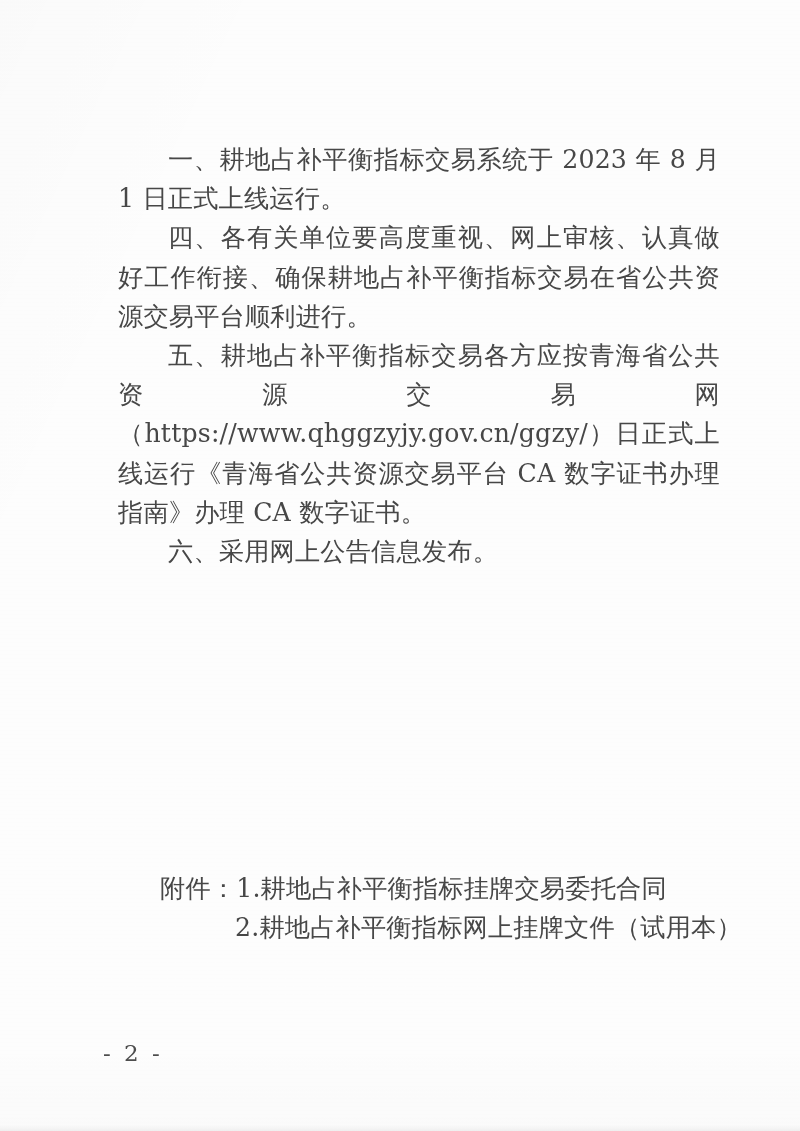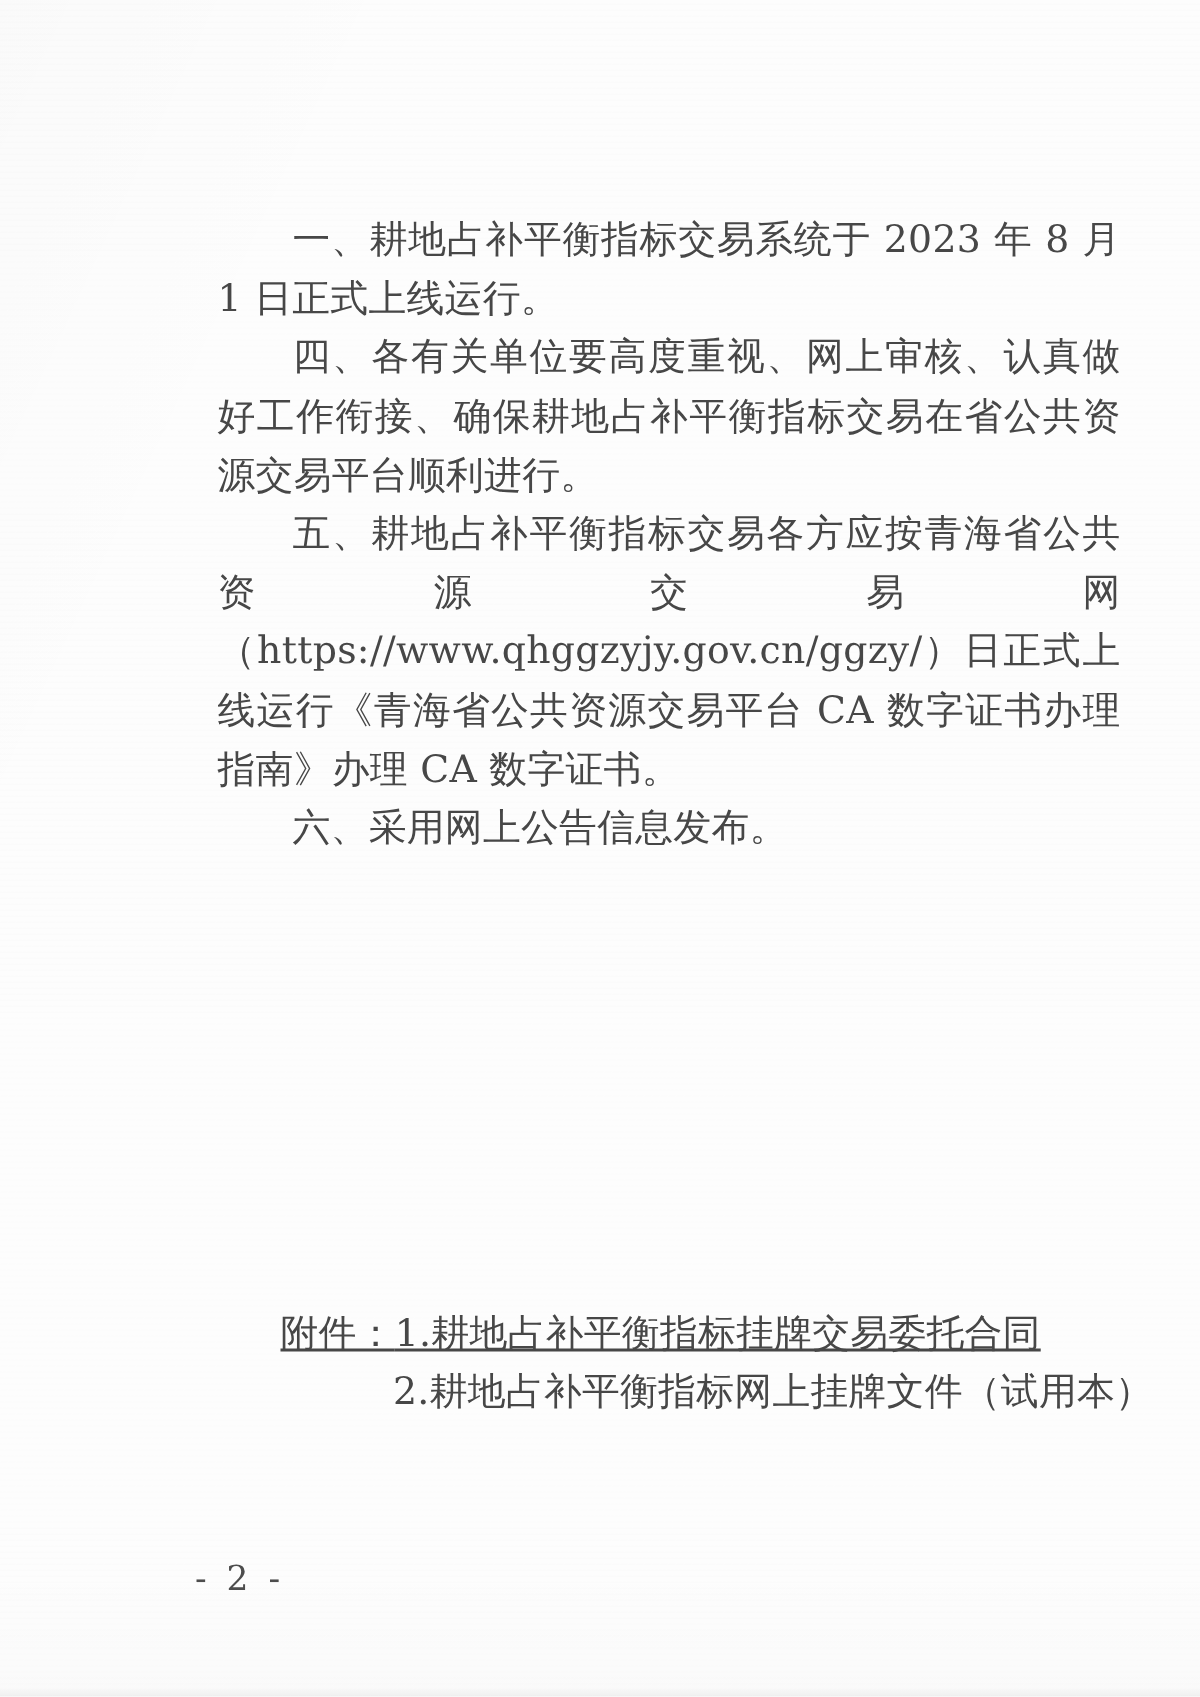--- a/index.html
+++ b/index.html
@@ -34,21 +34,20 @@
     position: absolute;
     left: 0; right: 0; bottom: 0;
     height: 6px;
     background: linear-gradient(180deg, rgba(0,0,0,0.00) 0%, rgba(0,0,0,0.045) 100%);
     pointer-events: none;
   }
 
   .page {
     position: absolute;
     inset: 0;
-    margin-left: 27px;
   }
 
   .body-block {
     position: absolute;
     left: 118px;
     top: 140px;
     width: 602px;
   }
 
   .para {
@@ -76,21 +75,20 @@
   }
   .attach-line {
     font-size: 25.2px;
     line-height: 39.2px;
     color: #474747;
     white-space: nowrap;
     letter-spacing: 0.2px;
   }
   .attach-line.first {
     padding-left: 42px;
-    text-decoration: underline;
   }
   .attach-line.cont {
     padding-left: 117px;
   }
 
   .page-number {
     position: absolute;
     left: 103px;
     top: 1040px;
     font-size: 23px;

